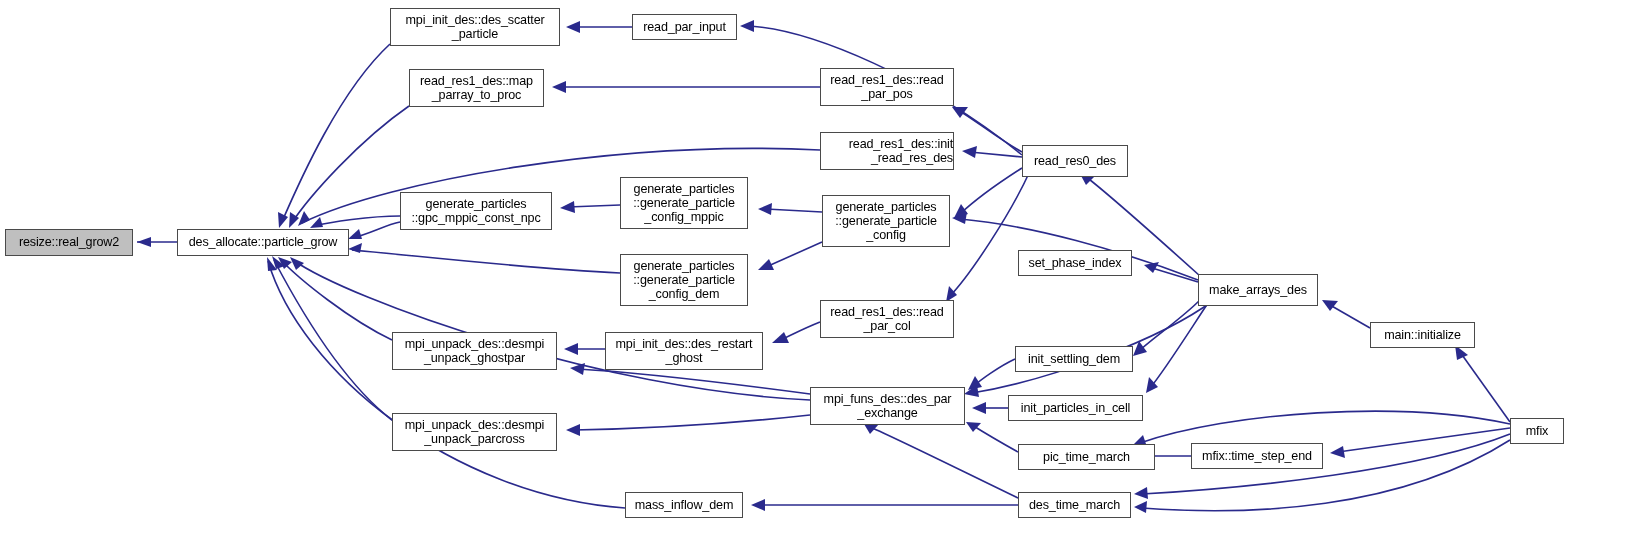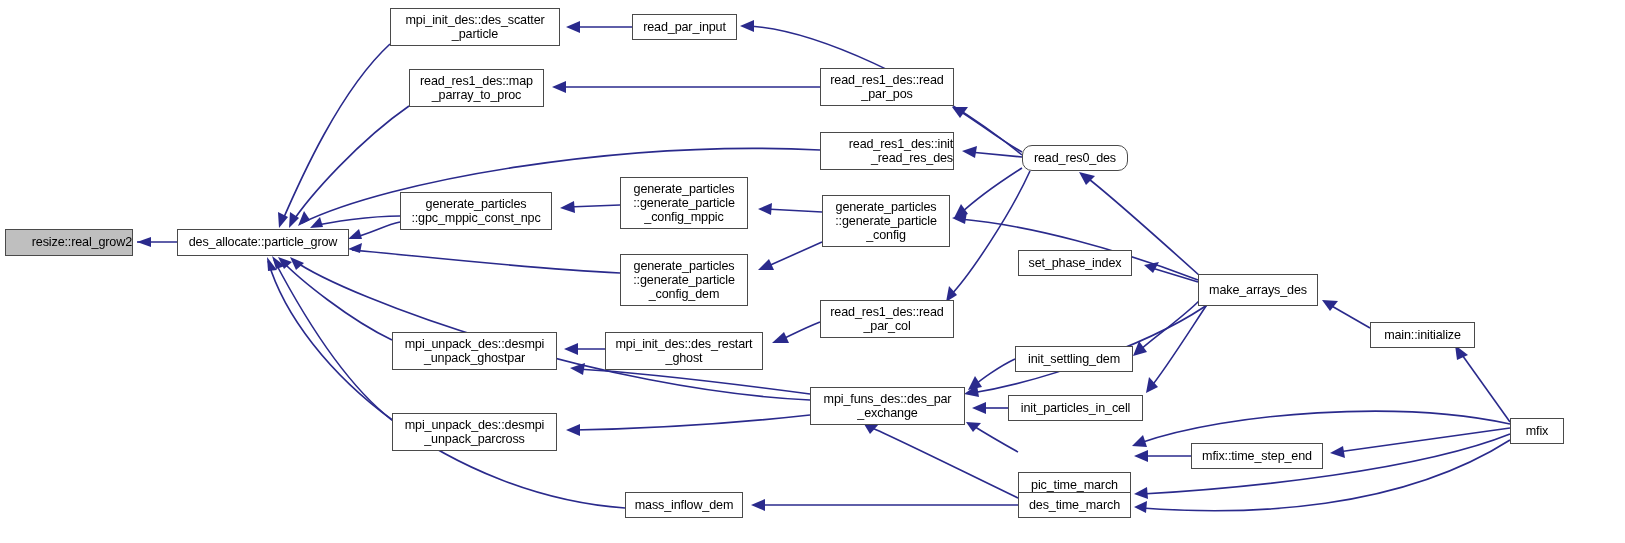--- a/index.html
+++ b/index.html
@@ -42,21 +42,20 @@
     text-align: center;
     font-size: 12.6px;
     line-height: 14.2px;
     color: #000000;
     white-space: pre;
     letter-spacing: -0.15px;
     z-index: 5;
   }
   .node-box.highlight {
     background: #bfbfbf;
-    text-align: right;
   }
   .node-label {
     display: block;
     width: 100%;
   }
 </style>
 </head>
 <body>
 
 <div id="graph-root">
@@ -254,31 +253,31 @@
       <div class="node-box" style="left: 820px; top: 68px; width: 134px; height: 38px;"><span class="node-label">read_res1_des::read
 _par_pos</span></div>
       <div class="node-box" style="left: 820px; top: 132px; width: 134px; height: 38px; text-align: right;"><span class="node-label">read_res1_des::init
 _read_res_des</span></div>
       <div class="node-box" style="left: 620px; top: 177px; width: 128px; height: 52px;"><span class="node-label">generate_particles
 ::generate_particle
 _config_mppic</span></div>
       <div class="node-box" style="left: 822px; top: 195px; width: 128px; height: 52px;"><span class="node-label">generate_particles
 ::generate_particle
 _config</span></div>
-      <div class="node-box" style="left: 1022px; top: 145px; width: 106px; height: 26px; border-radius: 10px;"><span class="node-label">read_res0_des</span></div>
+      <div class="node-box" style="left: 1022px; top: 145px; width: 106px; height: 32px;"><span class="node-label">read_res0_des</span></div>
       <div class="node-box" style="left: 1018px; top: 250px; width: 114px; height: 26px;"><span class="node-label">set_phase_index</span></div>
       <div class="node-box" style="left: 1198px; top: 274px; width: 120px; height: 32px;"><span class="node-label">make_arrays_des</span></div>
       <div class="node-box" style="left: 820px; top: 300px; width: 134px; height: 38px;"><span class="node-label">read_res1_des::read
 _par_col</span></div>
       <div class="node-box" style="left: 605px; top: 332px; width: 158px; height: 38px;"><span class="node-label">mpi_init_des::des_restart
 _ghost</span></div>
       <div class="node-box" style="left: 810px; top: 387px; width: 155px; height: 38px;"><span class="node-label">mpi_funs_des::des_par
 _exchange</span></div>
       <div class="node-box" style="left: 1015px; top: 346px; width: 118px; height: 26px;"><span class="node-label">init_settling_dem</span></div>
       <div class="node-box" style="left: 1008px; top: 395px; width: 135px; height: 26px;"><span class="node-label">init_particles_in_cell</span></div>
-      <div class="node-box" style="left: 1018px; top: 472px; width: 113px; height: 26px;"><span class="node-label">pic_time_march</span></div>
+      <div class="node-box" style="left: 1018px; top: 444px; width: 137px; height: 26px;"><span class="node-label">pic_time_march</span></div>
       <div class="node-box" style="left: 1018px; top: 492px; width: 113px; height: 26px;"><span class="node-label">des_time_march</span></div>
       <div class="node-box" style="left: 625px; top: 492px; width: 118px; height: 26px;"><span class="node-label">mass_inflow_dem</span></div>
       <div class="node-box" style="left: 1191px; top: 443px; width: 132px; height: 26px;"><span class="node-label">mfix::time_step_end</span></div>
       <div class="node-box" style="left: 1370px; top: 322px; width: 105px; height: 26px;"><span class="node-label">main::initialize</span></div>
       <div class="node-box" style="left: 1510px; top: 418px; width: 54px; height: 26px;"><span class="node-label">mfix</span></div>
     </div>
 </div>
 
 </body></html>

